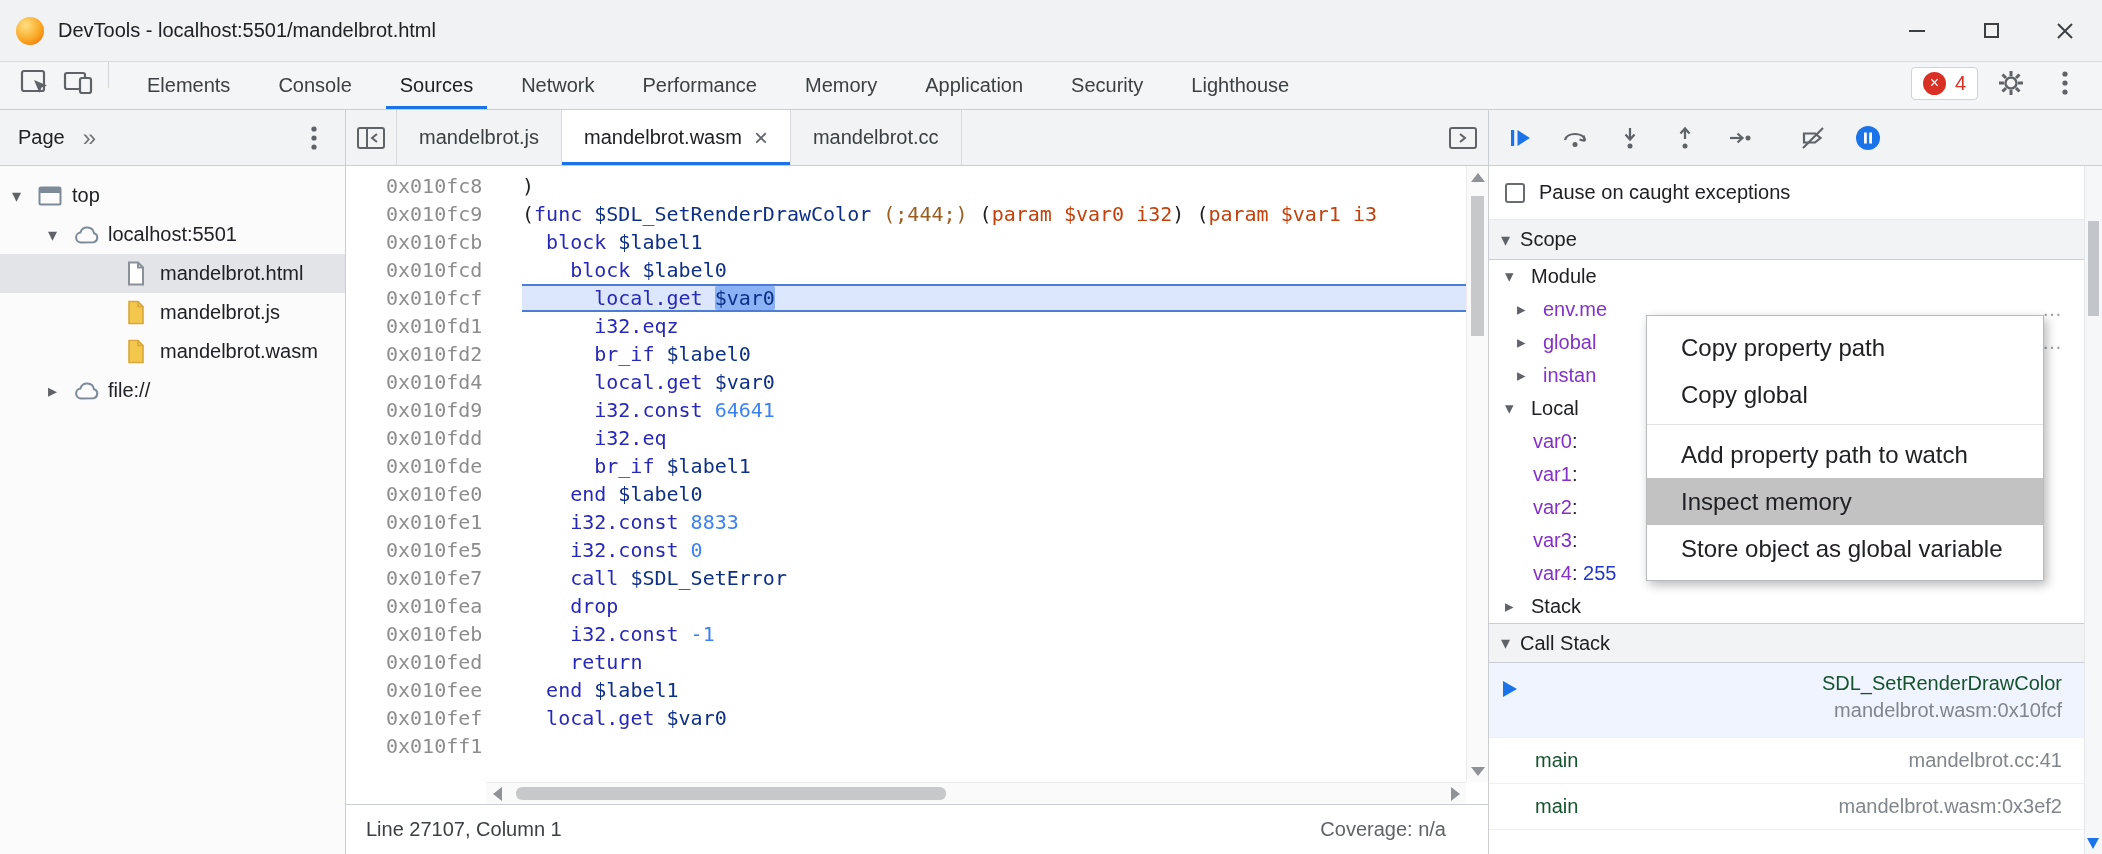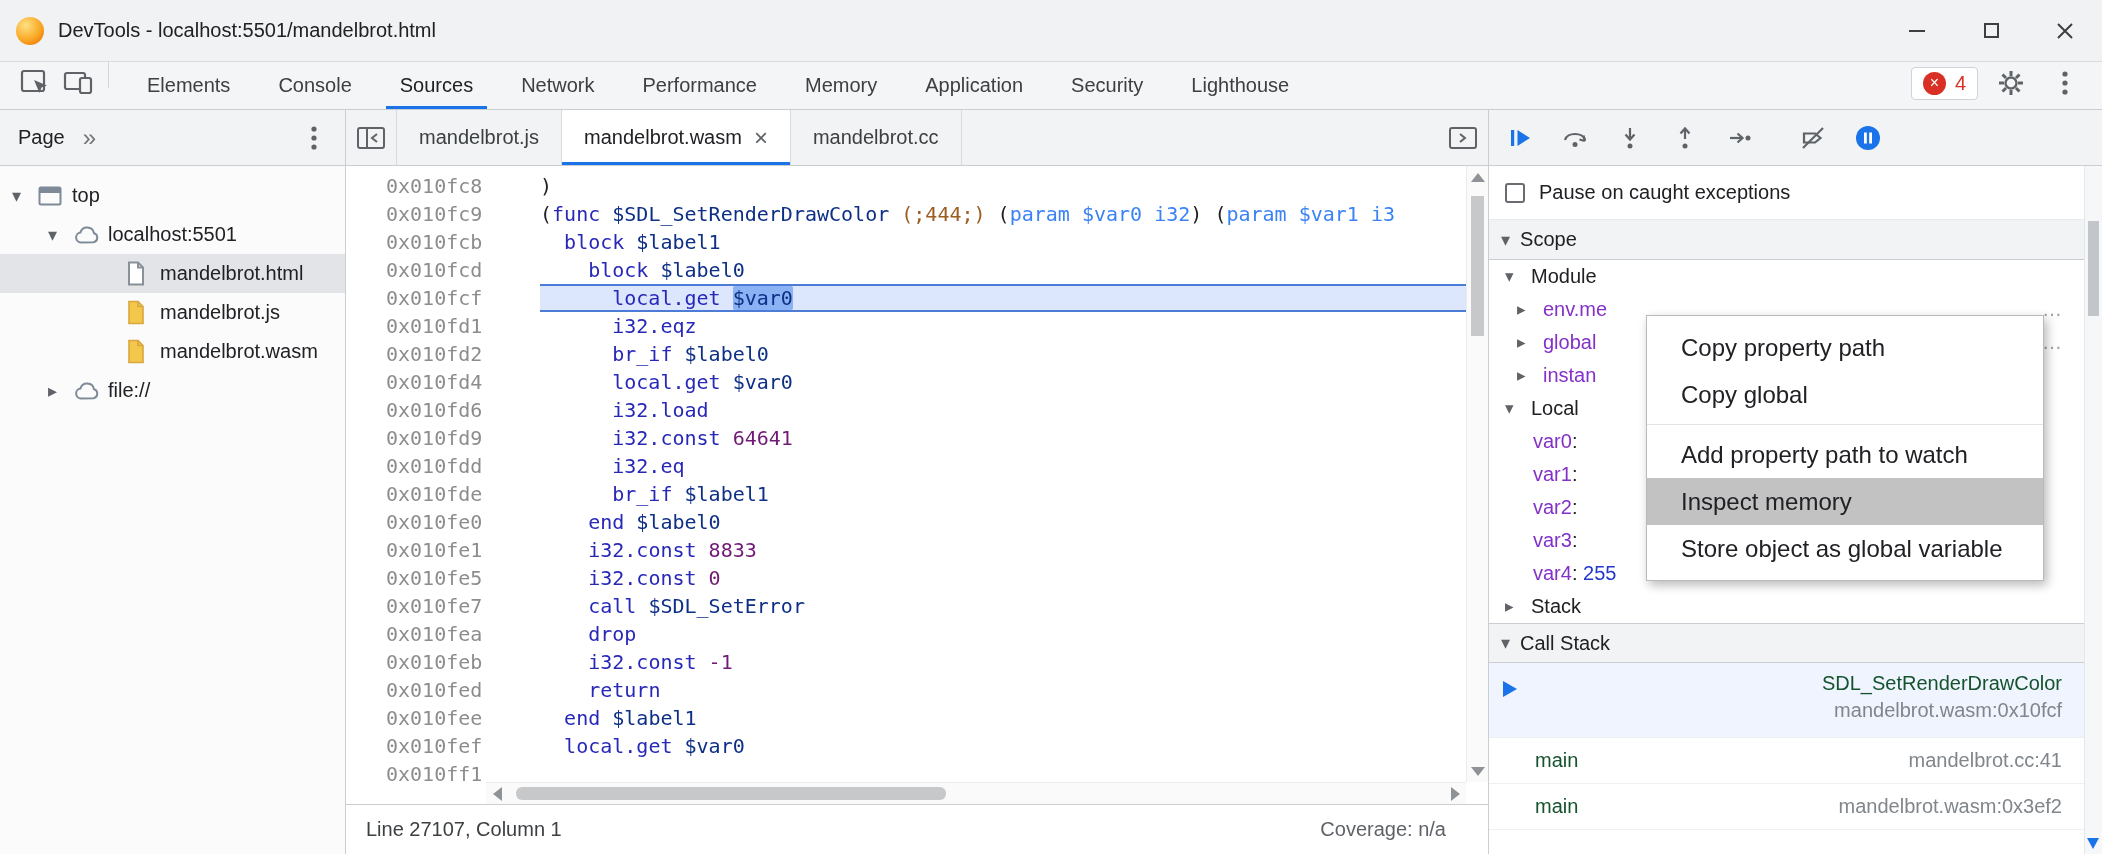--- a/index.html
+++ b/index.html
@@ -66,30 +66,30 @@
             border-right: 1px solid #d8dadd; position: relative; gap: 12px; white-space: nowrap; }
   .ed-tab:first-child { border-left: 1px solid #d8dadd; }
   .ed-tab.active { background: #fff; color: #202124; }
   .ed-tab.active::after { content: ""; position: absolute; left: 0; right: 0; bottom: 0; height: 3px; background: var(--blue); }
   .tab-close { font-size: 24px; color: var(--muted); }
   .tabbar-right { margin-left: auto; }
 
   .code-area { flex: 1; position: relative; overflow: hidden;
                font-family: "DejaVu Sans Mono", "Liberation Mono", monospace; font-size: 20px; }
   .code-lines { padding-top: 6px; }
-  .code-line { display: flex; height: 28px; line-height: 28px; white-space: pre; gap: 18px; }
+  .code-line { display: flex; height: 28px; line-height: 28px; white-space: pre; }
   .addr { width: 100px; margin-left: 40px; margin-right: 36px; flex: none; color: #8c8c8c; }
   .line-content { display: block; flex: 1; }
   .line-content.hl { background: #dce6fc; box-shadow: inset 0 2px 0 #4d7cd6, inset 0 -2px 0 #4d7cd6; }
   .tok-p { color: #202124; }
   .tok-k { color: #2828b8; }
   .tok-v { color: #0d2f86; }
   .tok-c { color: #9c5d20; }
-  .tok-m { color: #3b82f6; }
-  .tok-n { color: #701a75; }
+  .tok-m { color: #c2410c; }
+  .tok-n { color: #3b82f6; }
   .tok-vs { color: #0d2f86; background: #8ab2f5; border-radius: 2px; }
 
   
   .vscroll { position: absolute; top: 0; right: 0; bottom: 22px; width: 22px; background: #fafafa; border-left: 1px solid #ebebeb; }
   .hscroll { position: absolute; bottom: 0; left: 140px; right: 22px; height: 22px; background: #fafafa; border-top: 1px solid #ebebeb; }
   .sb-btn { position: absolute; display: flex; align-items: center; justify-content: center; }
   .vscroll .sb-btn { left: 0; right: 0; height: 22px; }
   .vscroll .up { top: 0; } .vscroll .down { bottom: 0; }
   .hscroll .sb-btn { top: 0; bottom: 0; width: 22px; }
   .hscroll .left { left: 0; } .hscroll .right { right: 0; }
@@ -340,21 +340,20 @@
       <div class="code-area">
         <div class="code-lines">
             <div class="code-line"><span class="addr">0x010fc8</span><span class="line-content"><span class="tok-p">)</span></span></div>
             <div class="code-line"><span class="addr">0x010fc9</span><span class="line-content"><span class="tok-p">(</span><span class="tok-k">func</span><span class="tok-p"> </span><span class="tok-v">$SDL_SetRenderDrawColor</span><span class="tok-p"> </span><span class="tok-c">(;444;)</span><span class="tok-p"> (</span><span class="tok-m">param</span><span class="tok-p"> </span><span class="tok-m">$var0</span><span class="tok-p"> </span><span class="tok-m">i32</span><span class="tok-p">) (</span><span class="tok-m">param</span><span class="tok-p"> </span><span class="tok-m">$var1</span><span class="tok-p"> </span><span class="tok-m">i3</span></span></div>
             <div class="code-line"><span class="addr">0x010fcb</span><span class="line-content"><span class="tok-p">  </span><span class="tok-k">block</span><span class="tok-p"> </span><span class="tok-v">$label1</span></span></div>
             <div class="code-line"><span class="addr">0x010fcd</span><span class="line-content"><span class="tok-p">    </span><span class="tok-k">block</span><span class="tok-p"> </span><span class="tok-v">$label0</span></span></div>
             <div class="code-line"><span class="addr">0x010fcf</span><span class="line-content hl"><span class="tok-p">      </span><span class="tok-k">local.get</span><span class="tok-p"> </span><span class="tok-vs">$var0</span></span></div>
             <div class="code-line"><span class="addr">0x010fd1</span><span class="line-content"><span class="tok-p">      </span><span class="tok-k">i32.eqz</span></span></div>
             <div class="code-line"><span class="addr">0x010fd2</span><span class="line-content"><span class="tok-p">      </span><span class="tok-k">br_if</span><span class="tok-p"> </span><span class="tok-v">$label0</span></span></div>
             <div class="code-line"><span class="addr">0x010fd4</span><span class="line-content"><span class="tok-p">      </span><span class="tok-k">local.get</span><span class="tok-p"> </span><span class="tok-v">$var0</span></span></div>
-            <div class="code-line"><span class="addr">0x010fd6</span><span class="line-content"><span class="tok-p">      </span><span class="tok-k">i32.load</span></span></div>
             <div class="code-line"><span class="addr">0x010fd9</span><span class="line-content"><span class="tok-p">      </span><span class="tok-k">i32.const</span><span class="tok-p"> </span><span class="tok-n">64641</span></span></div>
             <div class="code-line"><span class="addr">0x010fdd</span><span class="line-content"><span class="tok-p">      </span><span class="tok-k">i32.eq</span></span></div>
             <div class="code-line"><span class="addr">0x010fde</span><span class="line-content"><span class="tok-p">      </span><span class="tok-k">br_if</span><span class="tok-p"> </span><span class="tok-v">$label1</span></span></div>
             <div class="code-line"><span class="addr">0x010fe0</span><span class="line-content"><span class="tok-p">    </span><span class="tok-k">end</span><span class="tok-p"> </span><span class="tok-v">$label0</span></span></div>
             <div class="code-line"><span class="addr">0x010fe1</span><span class="line-content"><span class="tok-p">    </span><span class="tok-k">i32.const</span><span class="tok-p"> </span><span class="tok-n">8833</span></span></div>
             <div class="code-line"><span class="addr">0x010fe5</span><span class="line-content"><span class="tok-p">    </span><span class="tok-k">i32.const</span><span class="tok-p"> </span><span class="tok-n">0</span></span></div>
             <div class="code-line"><span class="addr">0x010fe7</span><span class="line-content"><span class="tok-p">    </span><span class="tok-k">call</span><span class="tok-p"> </span><span class="tok-v">$SDL_SetError</span></span></div>
             <div class="code-line"><span class="addr">0x010fea</span><span class="line-content"><span class="tok-p">    </span><span class="tok-k">drop</span></span></div>
             <div class="code-line"><span class="addr">0x010feb</span><span class="line-content"><span class="tok-p">    </span><span class="tok-k">i32.const</span><span class="tok-p"> </span><span class="tok-n">-1</span></span></div>
             <div class="code-line"><span class="addr">0x010fed</span><span class="line-content"><span class="tok-p">    </span><span class="tok-k">return</span></span></div>

